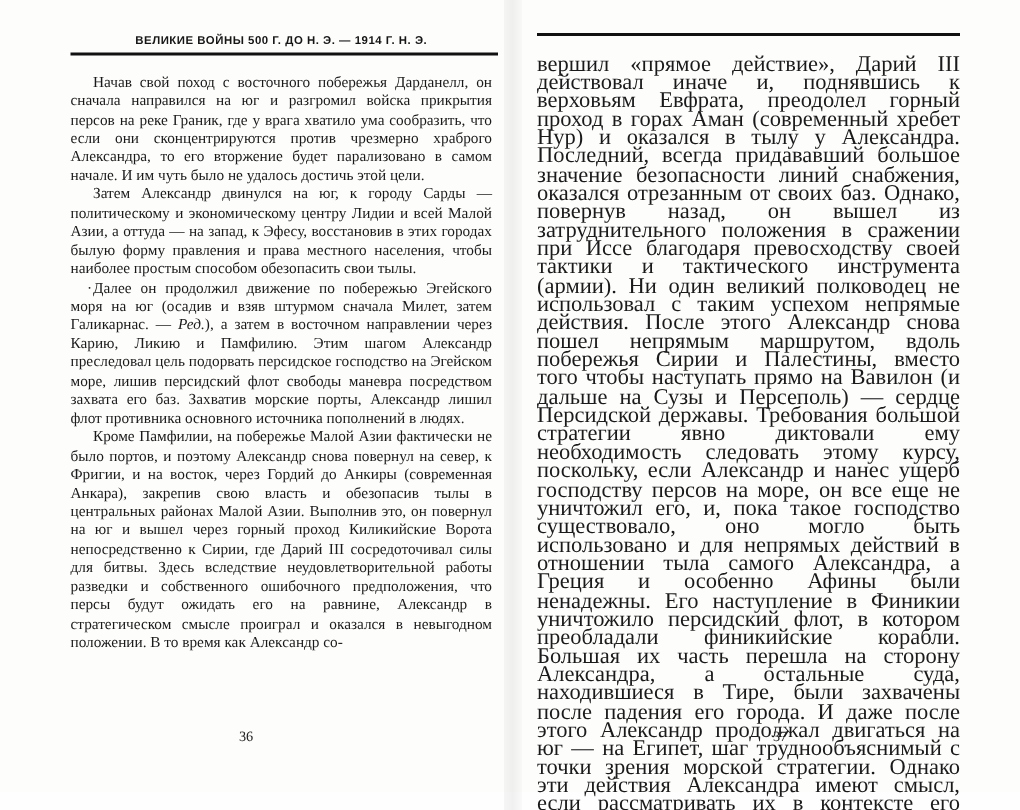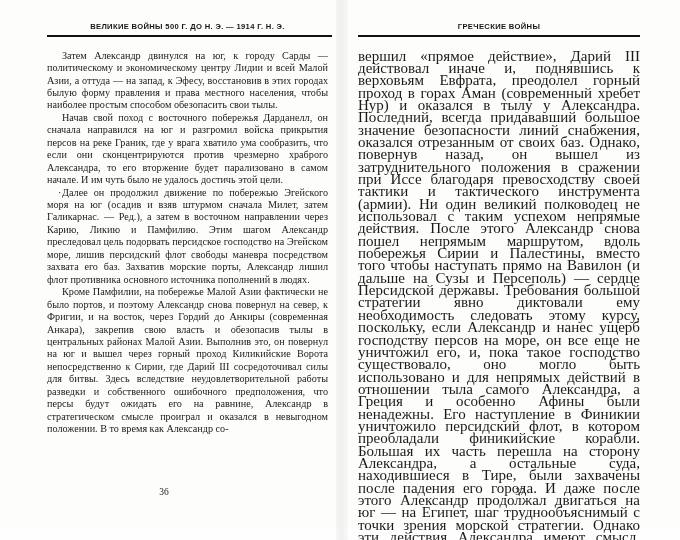--- a/index.html
+++ b/index.html
@@ -66,21 +66,21 @@
     line-height: 12.35px;
   }
   .col p.cont { text-indent: 0; }
   .col p.bulletish { text-indent: 15px; position: relative; }
   .col p.bulletish::before {
     content: "\00b7";
     position: absolute;
     left: -4px;
     top: 0;
   }
-  .ital { }
+  .ital { font-style: italic; }
 
   .folio {
     position: absolute;
     left: 0;
     right: 0;
     top: 487px;
     text-align: center;
     font-size: 9.5px;
     font-family: "Liberation Serif", serif;
     color: #1d1d1d;
@@ -101,31 +101,30 @@
 </head>
 <body>
 
 <div class="spread">
 
   <div class="page page-left">
     <div class="running-head">ВЕЛИКИЕ ВОЙНЫ 500 Г. ДО Н. Э. — 1914 Г. Н. Э.</div>
     <div class="head-rule"></div>
 
     <div class="col">
+      <p>Начав свой поход с восточного побережья Дарданелл, он сначала направился на юг и разгромил войска прикрытия персов на реке Граник, где у врага хватило ума сообразить, что если они сконцентрируются против чрезмерно храброго Александра, то его вторжение будет парализовано в самом начале. И им чуть было не удалось достичь этой цели.</p>
       <p>Затем Александр двинулся на юг, к городу Сарды — политическому и экономическому центру Лидии и всей Малой Азии, а оттуда — на запад, к Эфесу, восстановив в этих городах былую форму правления и права местного населения, чтобы наиболее простым способом обезопасить свои тылы.</p>
-      <p>Начав свой поход с восточного побережья Дарданелл, он сначала направился на юг и разгромил войска прикрытия персов на реке Граник, где у врага хватило ума сообразить, что если они сконцентрируются против чрезмерно храброго Александра, то его вторжение будет парализовано в самом начале. И им чуть было не удалось достичь этой цели.</p>
       <p class="bulletish"><span>Далее он продолжил движение по побережью Эгейского моря на юг (осадив и взяв штурмом сначала Милет, затем Галикарнас. — </span><span class="ital">Ред.</span><span>), а затем в восточном направлении через Карию, Ликию и Памфилию. Этим шагом Александр преследовал цель подорвать персидское господство на Эгейском море, лишив персидский флот свободы маневра посредством захвата его баз. Захватив морские порты, Александр лишил флот противника основного источника пополнений в людях.</span></p>
       <p>Кроме Памфилии, на побережье Малой Азии фактически не было портов, и поэтому Александр снова повернул на север, к Фригии, и на восток, через Гордий до Анкиры (современная Анкара), закрепив свою власть и обезопасив тылы в центральных районах Малой Азии. Выполнив это, он повернул на юг и вышел через горный проход Киликийские Ворота непосредственно к Сирии, где Дарий III сосредоточивал силы для битвы. Здесь вследствие неудовлетворительной работы разведки и собственного ошибочного предположения, что персы будут ожидать его на равнине, Александр в стратегическом смысле проиграл и оказался в невыгодном положении. В то время как Александр со-</p>
     </div>
 
     <div class="folio">36</div>
   </div>
 
   <div class="page page-right">
-    <div class="running-head">ГРЕЧЕСКИЕ ВОЙНЫ</div>
     <div class="head-rule"></div>
 
     <div class="col">
       <p class="cont">вершил «прямое действие», Дарий III действовал иначе и, поднявшись к верховьям Евфрата, преодолел горный проход в горах Аман (современный хребет Нур) и оказался в тылу у Александра. Последний, всегда придававший большое значение безопасности линий снабжения, оказался отрезанным от своих баз. Однако, повернув назад, он вышел из затруднительного положения в сражении при Иссе благодаря превосходству своей тактики и тактического инструмента (армии). Ни один великий полководец не использовал с таким успехом непрямые действия. После этого Александр снова пошел непрямым маршрутом, вдоль побережья Сирии и Палестины, вместо того чтобы наступать прямо на Вавилон (и дальше на Сузы и Персеполь) — сердце Персидской державы. Требования большой стратегии явно диктовали ему необходимость следовать этому курсу, поскольку, если Александр и нанес ущерб господству персов на море, он все еще не уничтожил его, и, пока такое господство существовало, оно могло быть использовано и для непрямых действий в отношении тыла самого Александра, а Греция и особенно Афины были ненадежны. Его наступление в Финикии уничтожило персидский флот, в котором преобладали финикийские корабли. Большая их часть перешла на сторону Александра, а остальные суда, находившиеся в Тире, были захвачены после падения его города. И даже после этого Александр продолжал двигаться на юг — на Египет, шаг труднообъяснимый с точки зрения морской стратегии. Однако эти действия Александра имеют смысл, если рассматривать их в контексте его политической цели — захвата Персидской империи и утверждения вместо нее своей собственной. Для решения этой задачи Египет имел огромную экономическую ценность. И только после захвата Египта Александр направился на север в на-</p>
     </div>
 
     <div class="folio">37</div>
   </div>
 
   <div class="gutter-shade"></div>

